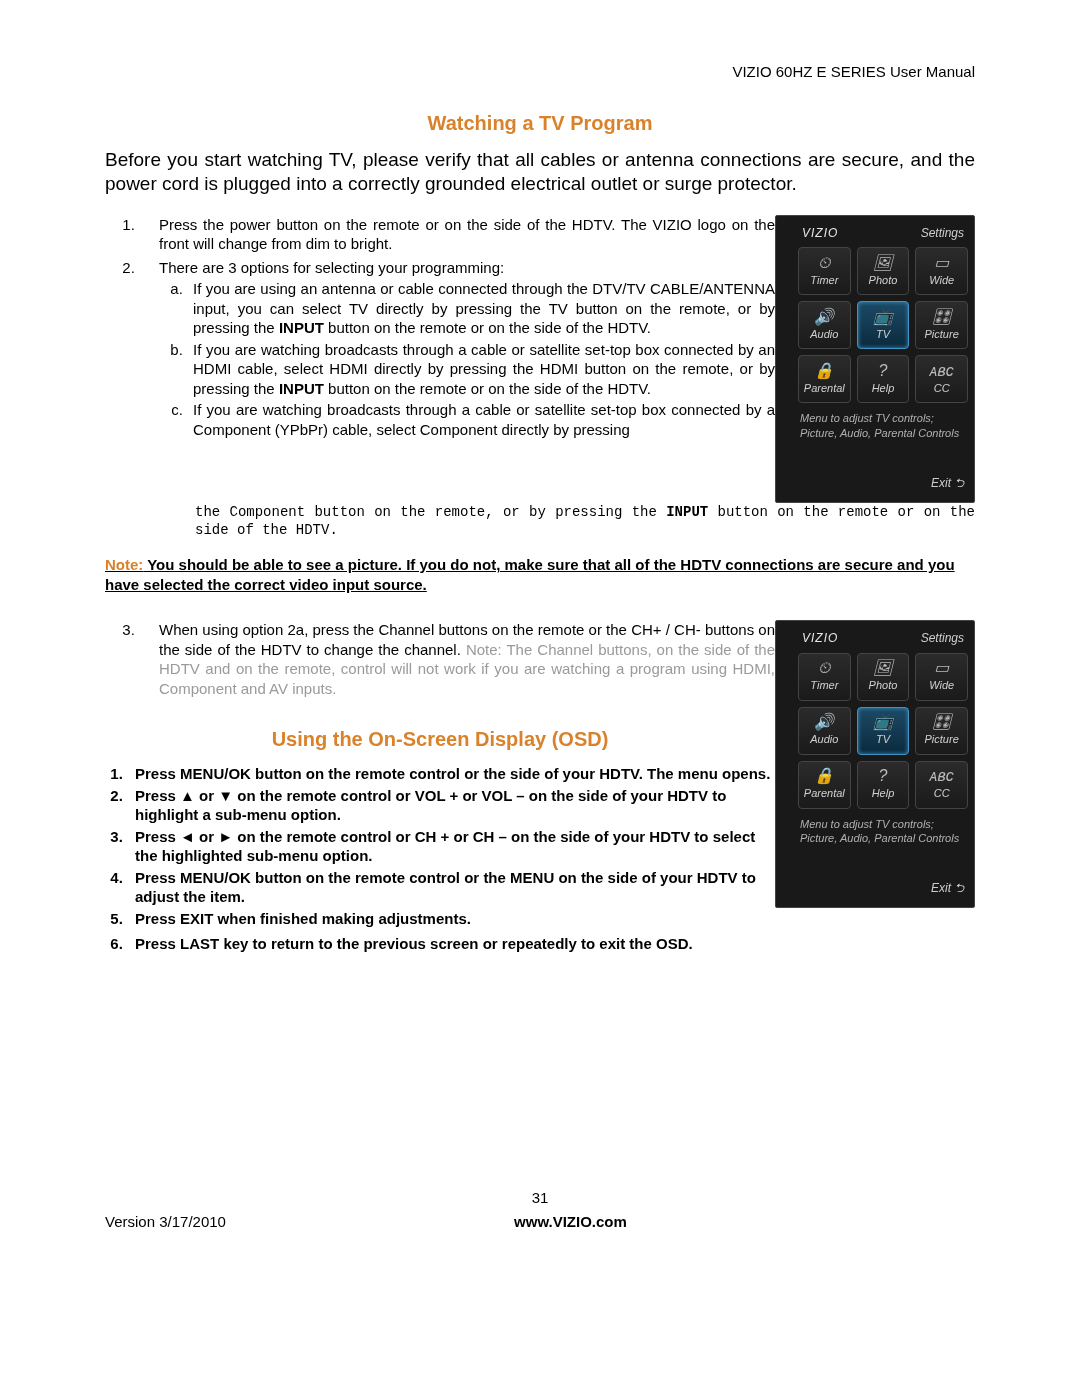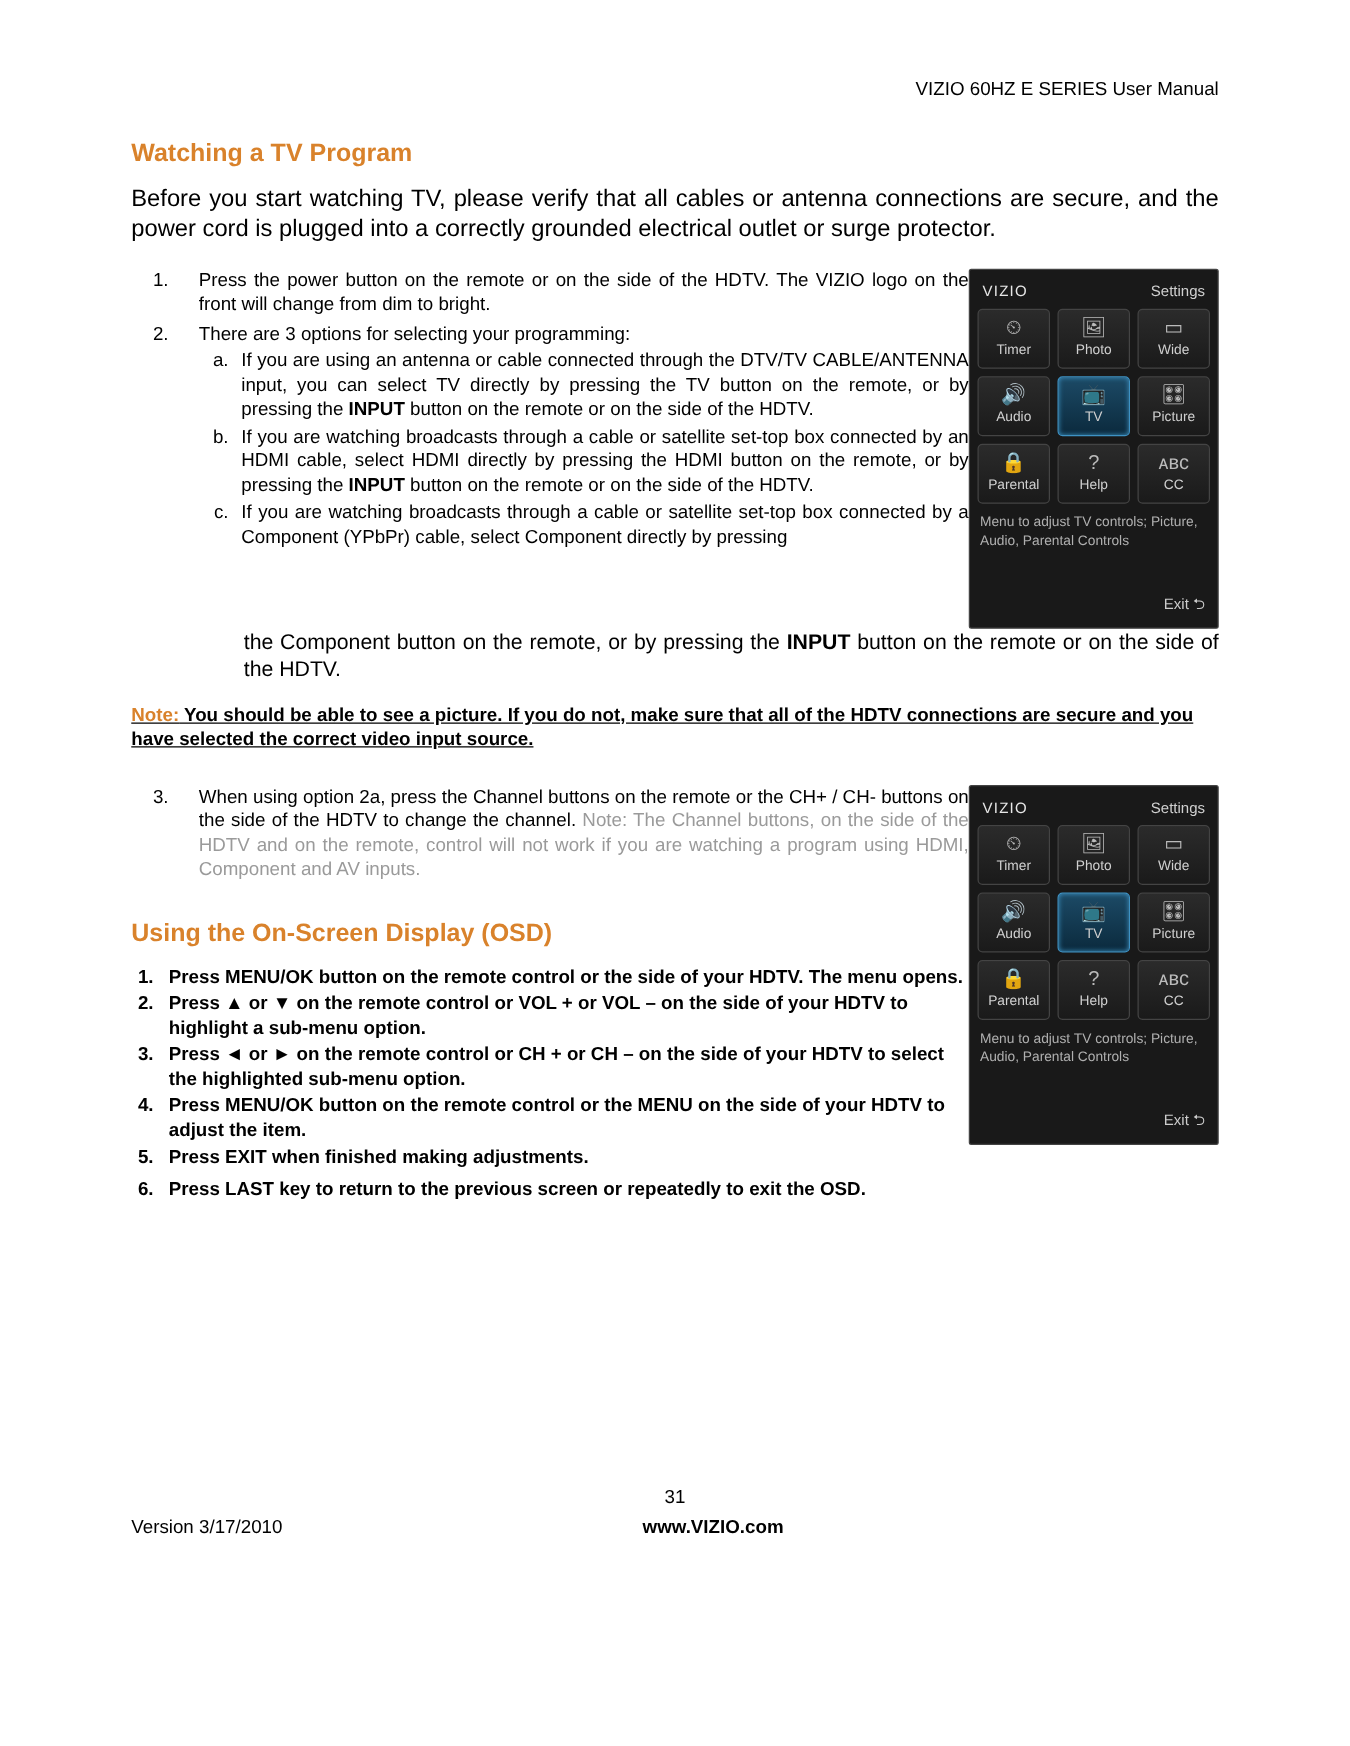--- a/index.html
+++ b/index.html
@@ -20,20 +20,21 @@
   .doc-header {
     text-align: right;
     font-size: 15px;
     margin-bottom: 28px;
   }
   h2.section {
     color: #d9822b;
     font-weight: bold;
     font-size: 20px;
     margin: 14px 0 12px 0;
+    text-align: center;
   }
   p.intro {
     text-align: justify;
     margin: 0 0 18px 0;
     font-size: 19px;
   }
   .row {
     display: flex;
     align-items: flex-start;
     gap: 0;
@@ -58,21 +59,22 @@
   }
   ol.lettered > li {
     padding-left: 6px;
     margin: 0 0 2px 0;
     text-align: justify;
     font-size: 15px;
   }
   p.after-c {
     margin: 0 0 14px 90px;
     text-align: justify;
-    font-size: 17px;
+    font-size: 14px;
+    font-family: Liberation Mono, monospace;
   }
   p.note {
     margin: 16px 0 26px 0;
     font-size: 15px;
     text-decoration: underline;
   }
   .note-label { color: #d9822b; font-weight: bold; }
   ol.numbered3 {
     margin: 0 0 0 34px;
     padding: 0;
@@ -96,23 +98,24 @@
     font-size: 15px;
   }
 
   
   .osd-panel {
     width: 200px;
     background: #191919;
     color: #cfcfcf;
     border: 1px solid #444;
     border-radius: 2px;
-    padding: 6px 6px 10px 6px;
+    padding: 6px 6px 10px 22px;
     box-sizing: border-box;
     font-size: 12px;
+    font-style: italic;
   }
   .osd-top {
     display: flex;
     justify-content: space-between;
     align-items: center;
     padding: 4px 4px 6px 4px;
     font-family: Arial, sans-serif;
   }
   .osd-top .brand {
     color: #e7e7e7;

